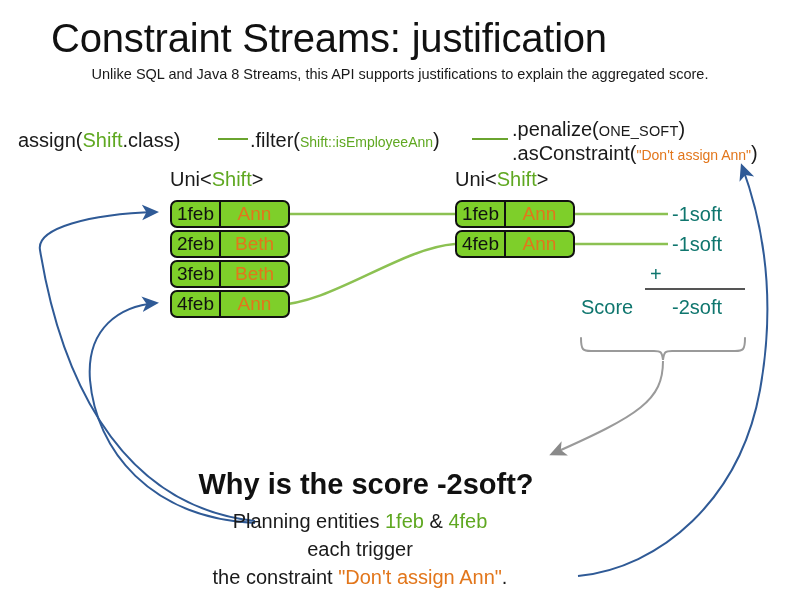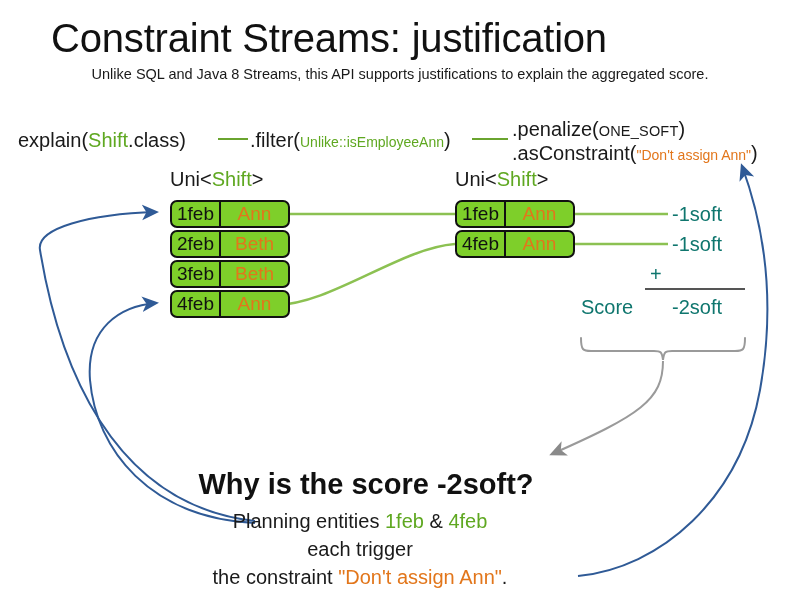--- a/index.html
+++ b/index.html
@@ -172,25 +172,25 @@
   <path d="M255,521 C110,505 58,360 40,250 C36,228 90,214 156,212" stroke="#2f5a96" stroke-width="2" fill="none" marker-end="url(#blueArrow)"></path>
 
   <path d="M255,523 C150,518 96,450 90,380 C86,328 120,306 156,303" stroke="#2f5a96" stroke-width="2" fill="none" marker-end="url(#blueArrow)"></path>
 
   <path d="M578,576 C660,568 740,500 760,390 C778,290 760,215 742,166" stroke="#2f5a96" stroke-width="2" fill="none" marker-end="url(#blueArrow)"></path>
 </svg>
 
 <div class="abs" id="title">Constraint Streams: justification</div>
 <div class="abs" id="subtitle">Unlike SQL and Java 8 Streams, this API supports justifications to explain the aggregated score.</div>
 
-<div class="abs code" id="code-foreach"><span>explain(</span><span class="g">Shift</span><span>.class)</span></div>
+<div class="abs code" id="code-foreach"><span>assign(</span><span class="g">Shift</span><span>.class)</span></div>
 
 <div class="abs dash" id="dash1"></div>
 
-<div class="abs code" id="code-filter"><span>.filter(</span><span class="g small">Unlike::isEmployeeAnn</span><span>)</span></div>
+<div class="abs code" id="code-filter"><span>.filter(</span><span class="g small">Shift::isEmployeeAnn</span><span>)</span></div>
 
 <div class="abs dash" id="dash2"></div>
 
 <div class="abs code" id="code-penalize"><span>.penalize(</span><span class="smallcaps">ONE_SOFT</span><span>)</span></div>
 
 <div class="abs code" id="code-asconstraint"><span>.asConstraint(</span><span class="o small">"Don't assign Ann"</span><span>)</span></div>
 
 <div class="abs unilabel" id="uni-left"><span>Uni&lt;</span><span class="g">Shift</span><span>&gt;</span></div>
 
 <div class="abs unilabel" id="uni-right"><span>Uni&lt;</span><span class="g">Shift</span><span>&gt;</span></div>

